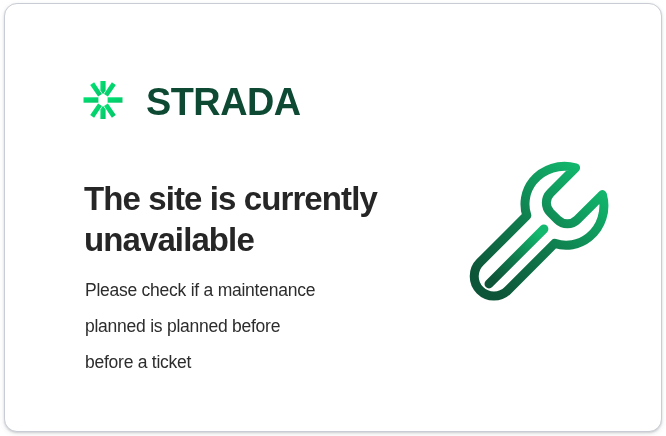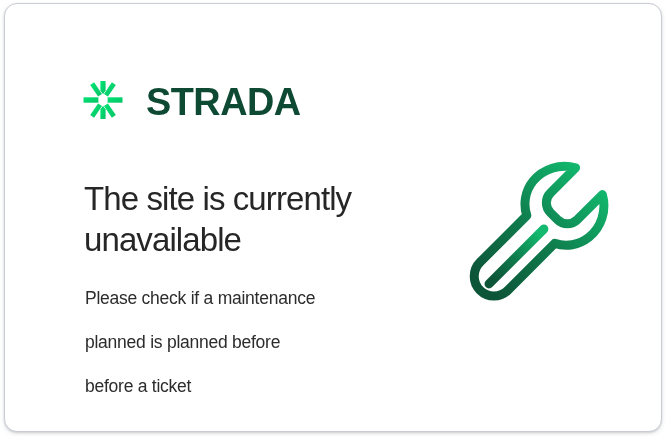--- a/index.html
+++ b/index.html
@@ -66,41 +66,40 @@
   }
 
   
   .headline {
     position: absolute;
     left: 79px;
     top: 152px;
     width: 330px;
     font-size: 33px;
     line-height: 41px;
-    font-weight: normal;
+    font-weight: bold;
     letter-spacing: -0.9px;
     color: #262626;
   }
 
   
   .body-copy {
     position: absolute;
     left: 80px;
     top: 268px;
     width: 320px;
     font-size: 17.5px;
     line-height: 36px;
     font-weight: normal;
     letter-spacing: -0.25px;
     color: #2c2c2c;
   }
   .body-copy .ln {
     display: block;
     white-space: nowrap;
-    margin-top: 8px;
   }
 
   
   .wrench {
     position: absolute;
     left: 452px;
     top: 150px;
     width: 166px;
     height: 162px;
   }

